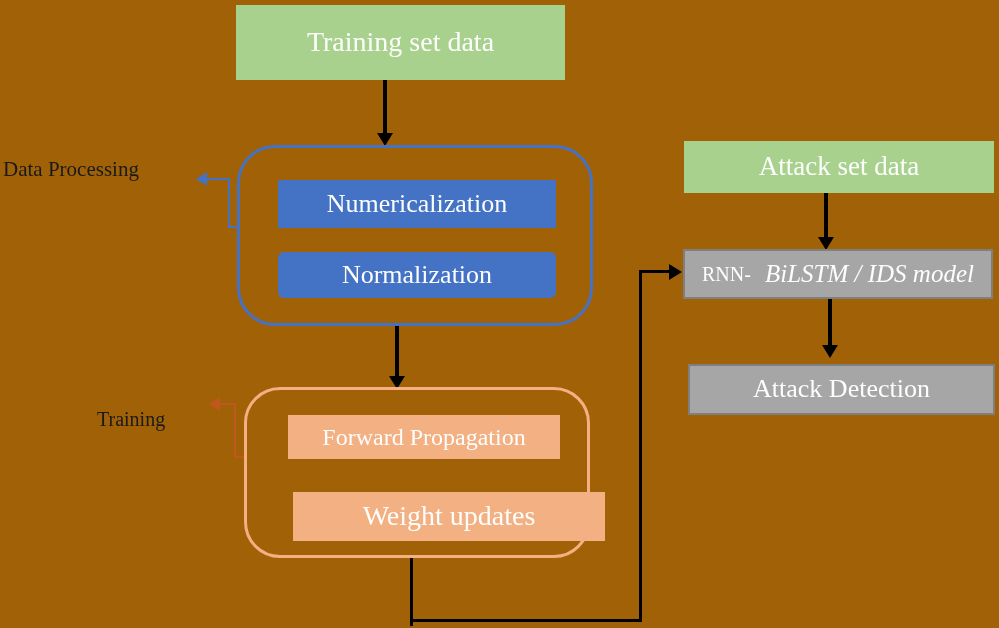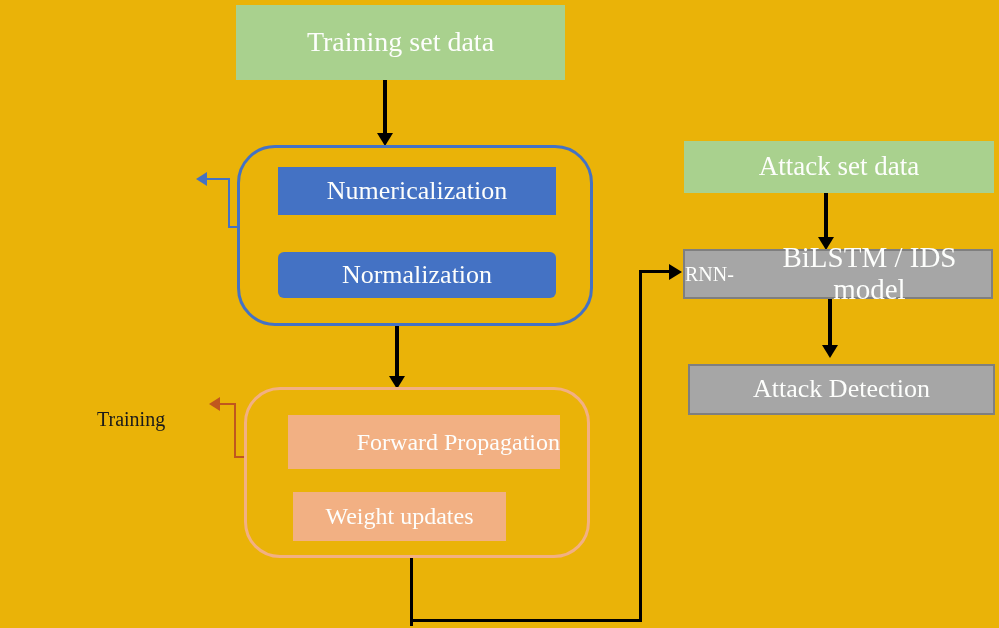--- a/index.html
+++ b/index.html
@@ -1,17 +1,17 @@
 <!DOCTYPE html>
 <html style="--green-fill: #A9D18E; --blue-fill: #4472C4; --blue-border: #4472C4; --orange-fill: #F2B083; --orange-border: #F2B083; --orange-arrow: #C0571E; --gray-fill: #A6A6A6; --gray-border: #7F7F7F; --black: #000000; --text-light: #FDFEFC; --text-dark: #1A1A1A;"><head>
 <meta charset="utf-8">
 <style>
   html,body{margin:0;padding:0;background:#ffffff;}
   .canvas{
-    position:relative;width:999px;height:628px;background:#eab308;overflow:hidden;
+    position:relative;width:999px;height:628px;background:#a16207;overflow:hidden;
     font-family:"Liberation Serif","DejaVu Serif",serif;
   }
   .node{
     position:absolute;display:flex;align-items:center;justify-content:center;
     text-align:center;line-height:1.1;box-sizing:border-box;
   }
   .fill-green{background:var(--green-fill,#A9D18E);color:var(--text-light,#FDFEFC);}
   .fill-blue{background:var(--blue-fill,#4472C4);color:var(--text-light,#FDFEFC);}
   .fill-orange{background:var(--orange-fill,#F2B083);color:var(--text-light,#FDFEFC);}
   .fill-gray{background:var(--gray-fill,#A6A6A6);border:2px solid var(--gray-border,#7F7F7F);color:var(--text-light,#FDFEFC);}
@@ -21,55 +21,56 @@
   .label{position:absolute;color:var(--text-dark,#1A1A1A);white-space:nowrap;}
   .line{position:absolute;background:var(--black,#000000);}
   .line-blue{background:var(--blue-border,#4472C4);}
   .line-orange{background:var(--orange-arrow,#C0571E);}
   .ah{position:absolute;width:0;height:0;}
   .ah-down{border-left:8px solid transparent;border-right:8px solid transparent;border-top:13px solid var(--black,#000);}
   .ah-right{border-top:8px solid transparent;border-bottom:8px solid transparent;border-left:13px solid var(--black,#000);}
   .ah-left-blue{border-top:7px solid transparent;border-bottom:7px solid transparent;border-right:11px solid var(--blue-border,#4472C4);}
   .ah-left-orange{border-top:7px solid transparent;border-bottom:7px solid transparent;border-right:11px solid var(--orange-arrow,#C0571E);}
   .rnn-prefix{font-size:20px;}
-  .rnn-rest{font-size:29px;margin-left:14px;}
+  .rnn-rest{font-size:25px;margin-left:14px;font-style:italic;}
 </style>
 </head>
 <body>
 
 <div class="canvas">
 
   <div class="node fill-green" style="left:236px;top:5px;width:329px;height:75px;font-size:28px;">
     <span>Training set data</span>
   </div>
 
   <div class="line" style="left:383px;top:80px;width:4px;height:53px;"></div>
   <div class="ah ah-down" style="left:377px;top:133px;"></div>
 
   <div class="container container-blue" style="left:237px;top:145px;width:356px;height:181px;"></div>
-  <div class="node fill-blue" style="left:278px;top:167px;width:278px;height:48px;font-size:26px;">
+  <div class="node fill-blue" style="left:278px;top:180px;width:278px;height:48px;font-size:26px;">
     <span>Numericalization</span>
   </div>
   <div class="node fill-blue" style="left:278px;top:252px;width:278px;height:46px;font-size:26px;border-radius:6px;">
     <span>Normalization</span>
   </div>
 
+  <div class="label" style="left:3px;top:157px;font-size:21px;">Data Processing</div>
   <div class="line line-blue" style="left:206px;top:178px;width:24px;height:2px;"></div>
   <div class="line line-blue" style="left:228px;top:178px;width:2px;height:50px;"></div>
   <div class="line line-blue" style="left:228px;top:226px;width:10px;height:2px;"></div>
   <div class="ah ah-left-blue" style="left:196px;top:172px;"></div>
 
   <div class="line" style="left:395px;top:326px;width:4px;height:50px;"></div>
   <div class="ah ah-down" style="left:389px;top:376px;"></div>
 
   <div class="container container-orange" style="left:244px;top:387px;width:346px;height:171px;"></div>
-  <div class="node fill-orange" style="left:288px;top:415px;width:272px;height:54px;font-size:24px;justify-content:flex-end;">
+  <div class="node fill-orange" style="left:288px;top:415px;width:272px;height:44px;font-size:24px;">
     <span>Forward Propagation</span>
   </div>
-  <div class="node fill-orange" style="left:293px;top:492px;width:213px;height:49px;font-size:24px;">
+  <div class="node fill-orange" style="left:293px;top:492px;width:312px;height:49px;font-size:28px;">
     <span>Weight updates</span>
   </div>
 
   <div class="label" style="left:97px;top:408px;font-size:20px;">Training</div>
   <div class="line line-orange" style="left:219px;top:403px;width:17px;height:2px;"></div>
   <div class="line line-orange" style="left:234px;top:403px;width:2px;height:55px;"></div>
   <div class="line line-orange" style="left:234px;top:456px;width:10px;height:2px;"></div>
   <div class="ah ah-left-orange" style="left:209px;top:397px;"></div>
 
   <div class="line" style="left:410px;top:558px;width:3px;height:68px;"></div>

